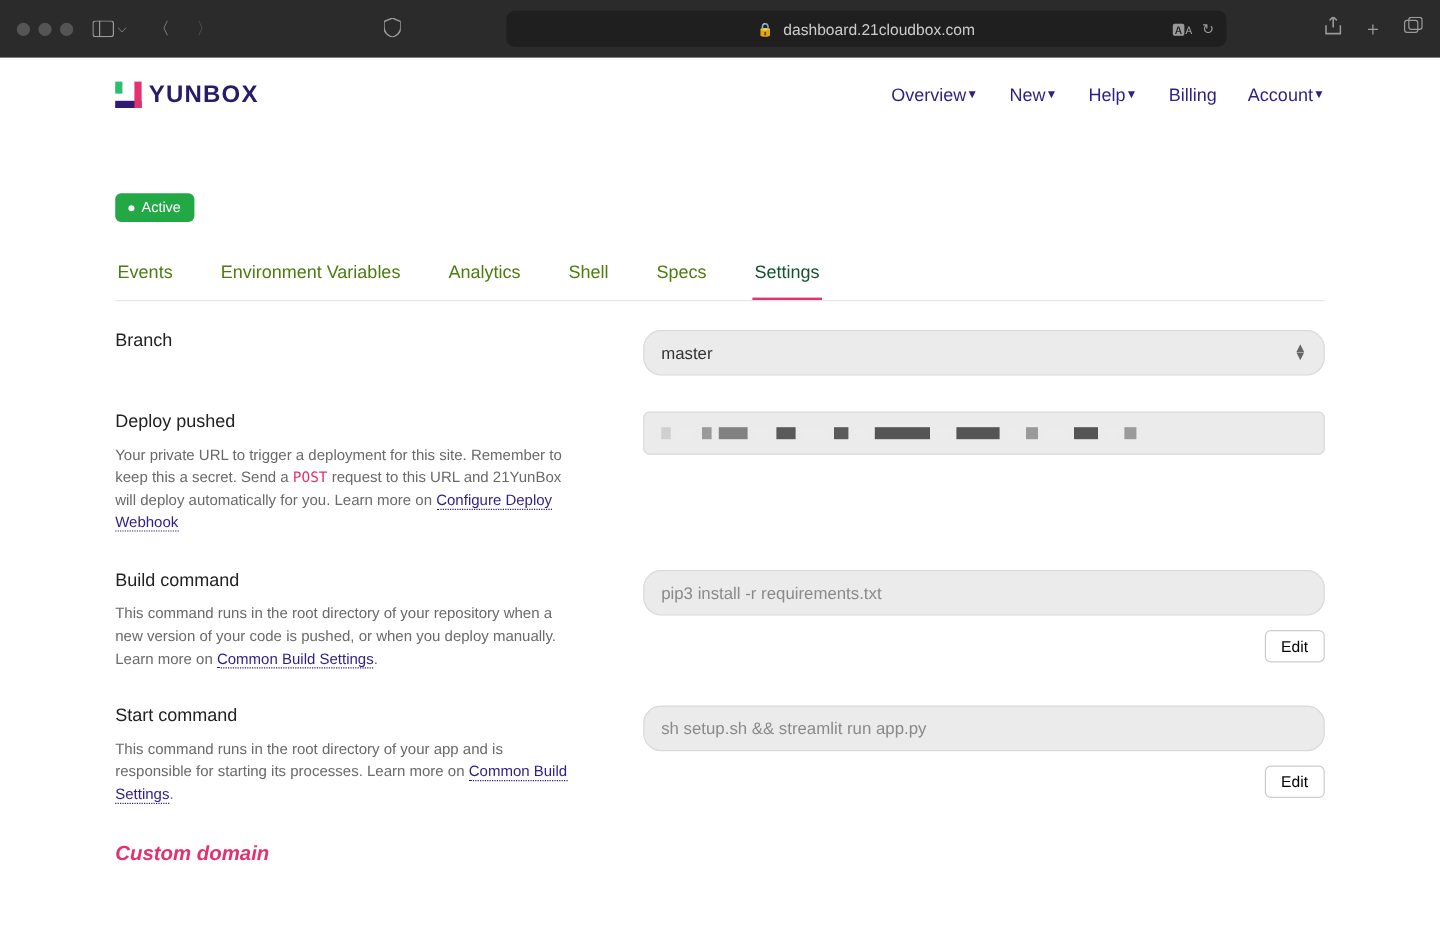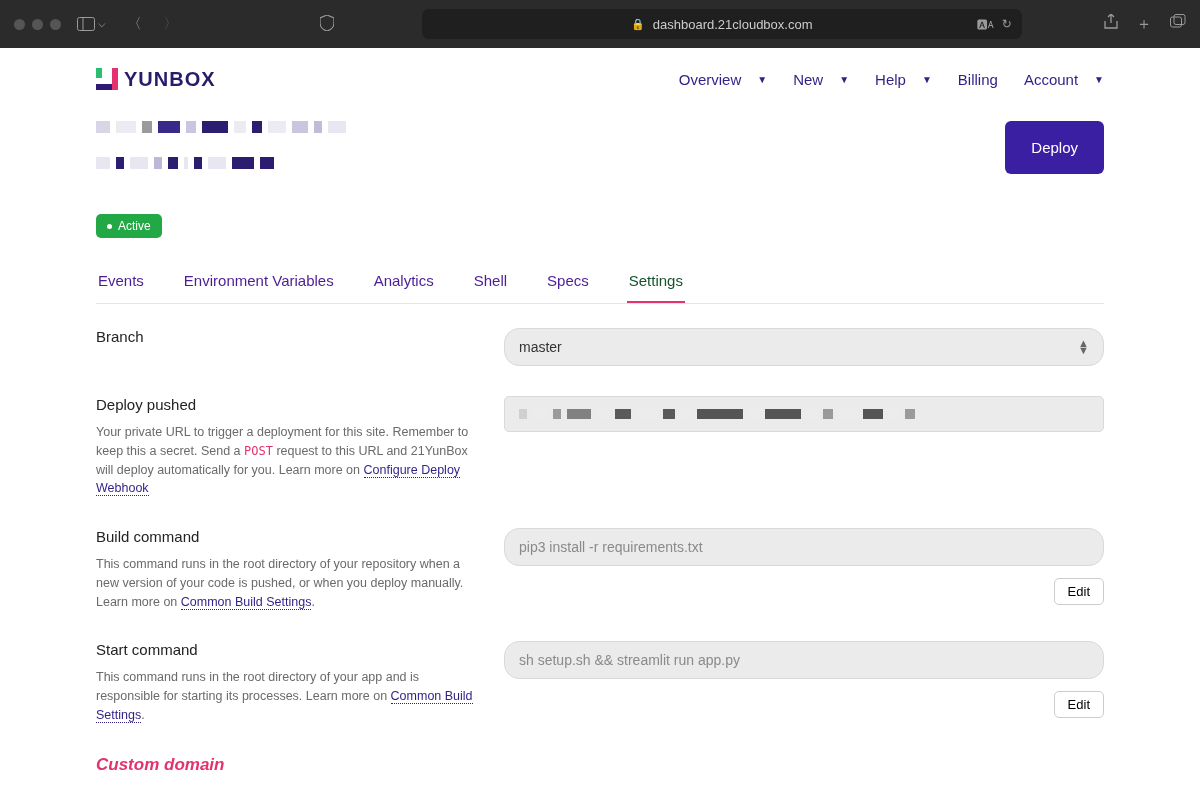--- a/index.html
+++ b/index.html
@@ -20,37 +20,37 @@
   
   .page { padding: 20px 96px 40px; }
   .topnav { display:flex; align-items:center; justify-content:space-between; margin-bottom: 30px; }
   .logo { display:flex; align-items:flex-start; gap:6px; }
   .logo-mark { width: 22px; height: 22px; display:inline-block; position:relative; }
   .logo-mark::before { content:""; position:absolute; left:0; top:0; width:6px; height:10px; background:#2dbd6e; }
   .logo-mark::after { content:""; position:absolute; right:0; top:0; width:6px; height:22px; background:#e3326d; }
   .logo-mark span { position:absolute; left:0; bottom:0; width:22px; height:6px; background:#301b74; }
   .logo-text { font-size:20px; font-weight:600; letter-spacing:1px; color:#2a1a6a; }
   .navlinks { display:flex; gap:26px; }
-  .navlink { color:#2f1f86; font-size:15px; cursor:pointer; display:flex; align-items:center; gap:16px; }
+  .navlink { color:#2f1f86; font-size:15px; cursor:pointer; display:flex; align-items:center; gap:0; }
   .caret { font-size:10px; color:#2f1f86; }
 
   .header-row { display:flex; justify-content:space-between; align-items:flex-start; }
   .mosaic { display:flex; gap:6px; flex-wrap:wrap; width: 320px; }
   .mosaic i { display:inline-block; height:12px; }
   .deploy-btn { background:#3b1fa3; color:#fff; border:none; border-radius:6px; padding:18px 26px; font-size:15px; cursor:pointer; }
 
   .badge { display:inline-flex; align-items:center; gap:6px; background:#22a845; color:#fff; font-size:12px; padding:5px 11px; border-radius:5px; font-weight:500; margin-top: 40px; }
   .badge::before { content:""; width:5px; height:5px; background:#fff; border-radius:50%; display:inline-block; }
 
   .tabs { display:flex; gap:36px; border-bottom:1px solid #e5e5e5; margin-top:24px; }
-  .tab { color:#4c1d95; font-size:15px; padding:10px 2px 12px; cursor:pointer; border-bottom:2px solid transparent; }
+  .tab { color:#4d7c0f; font-size:15px; padding:10px 2px 12px; cursor:pointer; border-bottom:2px solid transparent; }
   .tab.active { color:#14532d; border-bottom-color:#e3326d; }
 
   .form { margin-top:24px; }
-  .form-row { display:flex; align-items:flex-start; gap:28px; margin-bottom:30px; }
+  .form-row { display:flex; align-items:flex-start; gap:60px; margin-bottom:30px; }
   .form-label { width:380px; flex-shrink:0; }
   .form-label h4 { font-size:15px; font-weight:500; color:#222; margin-bottom:10px; }
   .form-label p { font-size:12.5px; color:#6a6a6a; line-height:1.5; }
   .form-label code { color:#e3326d; font-size:12px; }
   .form-label a { color:#2f1f86; text-decoration:none; border-bottom:1px dotted #2f1f86; }
   .form-field { flex:1; }
   .select, .input { width:100%; background:#ebebeb; border:1px solid #d9d9d9; border-radius:15px; padding:10px 14px; font-size:14px; color:#333; position:relative; }
   .select { display:flex; justify-content:space-between; align-items:center; cursor:pointer; }
   .select .updown { font-size:11px; color:#666; line-height:7px; }
   .input.readonly { color:#8a8a8a; }
@@ -131,51 +131,20 @@
       <div class="navlink">
           <span>Billing</span>
         </div>
       <div class="navlink">
           <span>Account</span>
           <span class="caret">▼</span>
         </div>
     </div>
   </div>
 
-  <div class="header-row">
-    <div>
-      <div class="mosaic" style="margin-bottom:24px;">
-        <i style="width:14px;background:#d6d6e4"></i>
-          <i style="width:20px;background:#ecebf3"></i>
-          <i style="width:10px;background:#9a9a9a"></i>
-          <i style="width:22px;background:#382a8c"></i>
-          <i style="width:10px;background:#c9c6df"></i>
-          <i style="width:26px;background:#2c1d70"></i>
-          <i style="width:12px;background:#ecebf3"></i>
-          <i style="width:10px;background:#2c1d70"></i>
-          <i style="width:18px;background:#ecebf3"></i>
-          <i style="width:16px;background:#c9c6df"></i>
-          <i style="width:8px;background:#bfbcd6"></i>
-          <i style="width:18px;background:#e8e6f1"></i>
-      </div>
-      <div class="mosaic" style="width:220px;">
-        <i style="width:14px;background:#e8e6f1"></i>
-          <i style="width:8px;background:#2c1d70"></i>
-          <i style="width:18px;background:#e8e6f1"></i>
-          <i style="width:8px;background:#bcb8da"></i>
-          <i style="width:10px;background:#2c1d70"></i>
-          <i style="width:4px;background:#e8e6f1"></i>
-          <i style="width:8px;background:#2c1d70"></i>
-          <i style="width:18px;background:#e8e6f1"></i>
-          <i style="width:22px;background:#2c1d70"></i>
-          <i style="width:14px;background:#2c1d70"></i>
-      </div>
-    </div>
-    <button class="deploy-btn">Deploy</button>
-  </div>
 
   <div class="badge">
       <span>Active</span>
     </div>
 
   <div class="tabs">
     <div class="tab">Events</div>
     <div class="tab">Environment Variables</div>
     <div class="tab">Analytics</div>
     <div class="tab">Shell</div>

